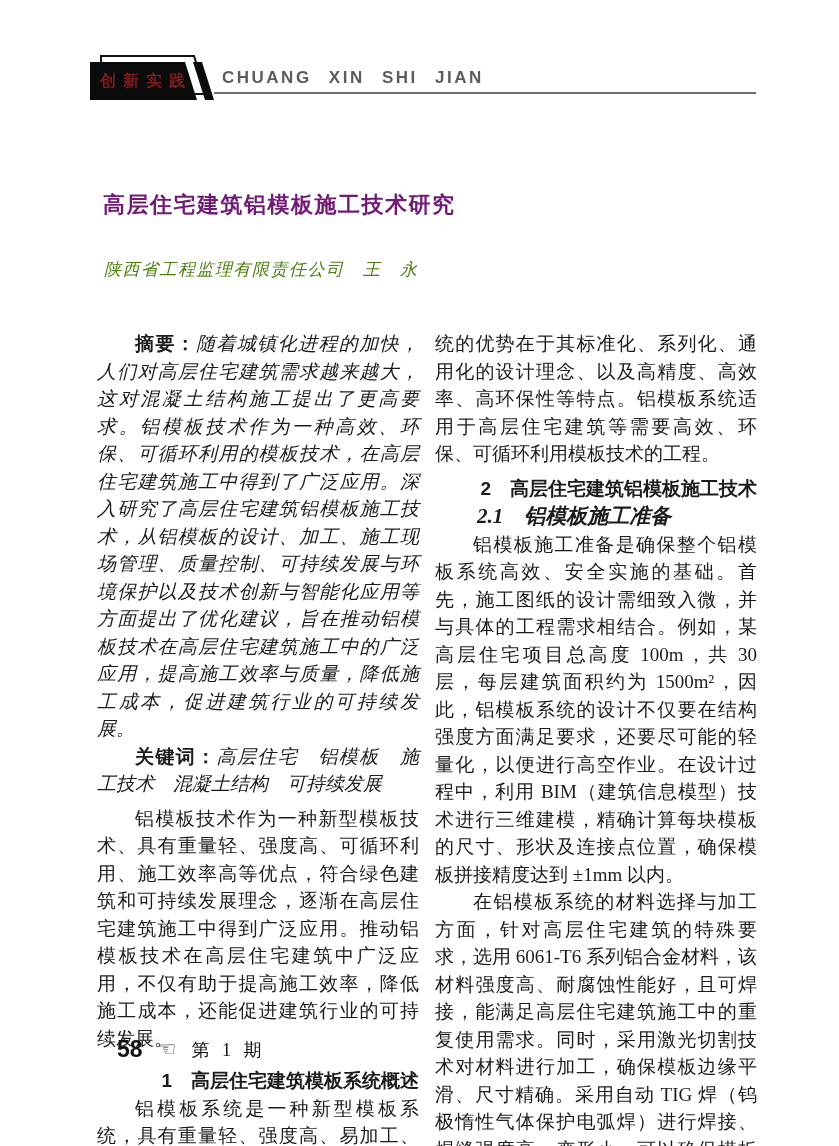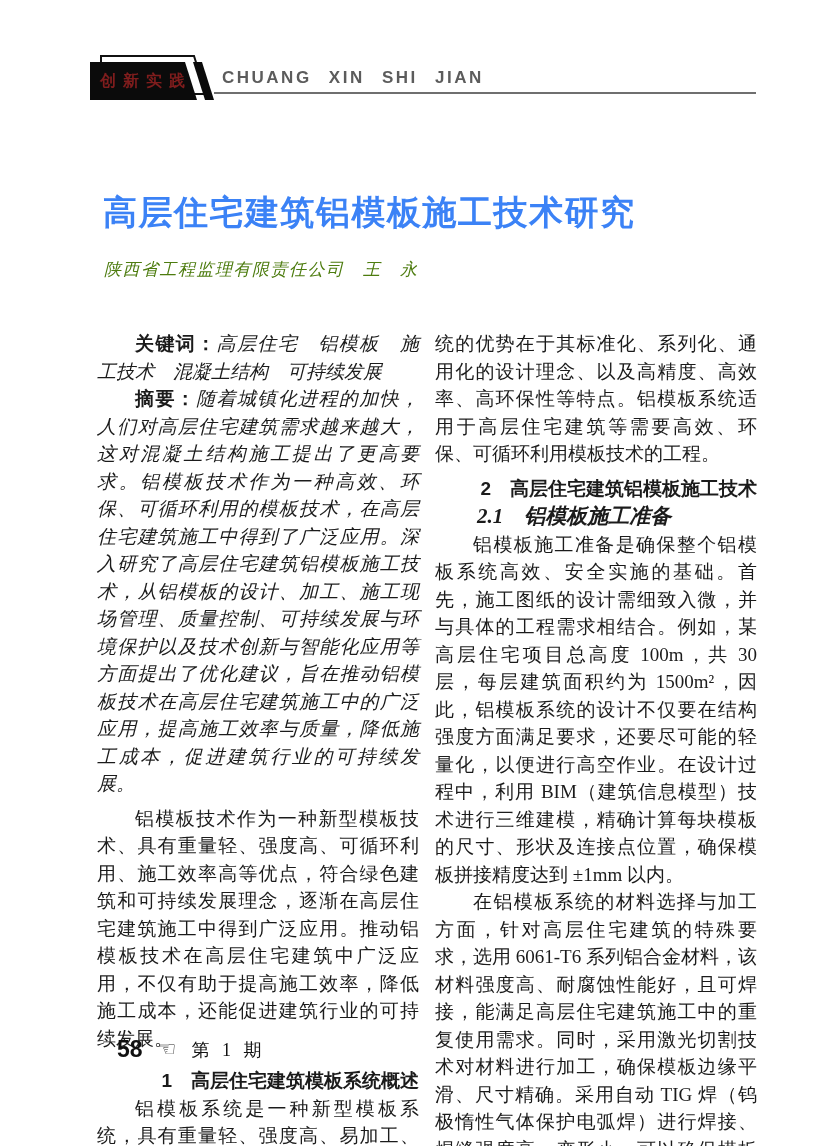--- a/index.html
+++ b/index.html
@@ -29,22 +29,22 @@
     color:#5c5c5c;white-space:nowrap;
   }
   .masthead-rule{
     position:absolute;left:126px;top:40px;width:542px;height:2px;
     background:#6f6f6f;
   }
   
   .title{
     position:absolute;left:103px;top:190px;width:660px;
     font-family:"Liberation Serif",serif;
-    font-weight:bold;font-size:34px;letter-spacing:1.5px;
-    color:#3b82f6;white-space:nowrap;
+    font-weight:bold;font-size:22px;letter-spacing:1.5px;
+    color:#701a75;white-space:nowrap;
   }
   .byline{
     position:absolute;left:104px;top:258px;
     font-style:italic;font-size:17px;letter-spacing:1.5px;
     color:#4d7c0f;
   }
   
   .columns{
     position:absolute;left:97px;top:330px;width:660px;
     display:flex;gap:16px;
@@ -95,22 +95,22 @@
     <span class="pinyin">CHUANG XIN SHI JIAN</span>
     <div class="masthead-rule"></div>
   </div>
 
   <div class="title">高层住宅建筑铝模板施工技术研究</div>
   <div class="byline">陕西省工程监理有限责任公司　王　永</div>
 
   <div class="columns">
 
     <div class="col">
+      <p class="kai ind"><span class="lbl">摘要：</span><span>随着城镇化进程的加快，人们对高层住宅建筑需求越来越大，这对混凝土结构施工提出了更高要求。铝模板技术作为一种高效、环保、可循环利用的模板技术，在高层住宅建筑施工中得到了广泛应用。深入研究了高层住宅建筑铝模板施工技术，从铝模板的设计、加工、施工现场管理、质量控制、可持续发展与环境保护以及技术创新与智能化应用等方面提出了优化建议，旨在推动铝模板技术在高层住宅建筑施工中的广泛应用，提高施工效率与质量，降低施工成本，促进建筑行业的可持续发展。</span></p>
       <p class="kai ind"><span class="lbl-hei">关键词：</span><span>高层住宅　铝模板　施工技术　混凝土结构　可持续发展</span></p>
-      <p class="kai ind"><span class="lbl">摘要：</span><span>随着城镇化进程的加快，人们对高层住宅建筑需求越来越大，这对混凝土结构施工提出了更高要求。铝模板技术作为一种高效、环保、可循环利用的模板技术，在高层住宅建筑施工中得到了广泛应用。深入研究了高层住宅建筑铝模板施工技术，从铝模板的设计、加工、施工现场管理、质量控制、可持续发展与环境保护以及技术创新与智能化应用等方面提出了优化建议，旨在推动铝模板技术在高层住宅建筑施工中的广泛应用，提高施工效率与质量，降低施工成本，促进建筑行业的可持续发展。</span></p>
       <p class="ind gap-top">铝模板技术作为一种新型模板技术、具有重量轻、强度高、可循环利用、施工效率高等优点，符合绿色建筑和可持续发展理念，逐渐在高层住宅建筑施工中得到广泛应用。推动铝模板技术在高层住宅建筑中广泛应用，不仅有助于提高施工效率，降低施工成本，还能促进建筑行业的可持续发展。</p>
       <h2 class="sec">1　高层住宅建筑模板系统概述</h2>
       <p class="ind">铝模板系统是一种新型模板系统，具有重量轻、强度高、易加工、易回收等优点。铝模板系统主要由面板、肋条、支撑系统等组成，可以根据施工需求进行个性化定制。铝模板系</p>
     </div>
 
     <div class="col">
       <p>统的优势在于其标准化、系列化、通用化的设计理念、以及高精度、高效率、高环保性等特点。铝模板系统适用于高层住宅建筑等需要高效、环保、可循环利用模板技术的工程。</p>
       <h2 class="sec gap-top">2　高层住宅建筑铝模板施工技术</h2>
       <h3 class="subsec">2.1　铝模板施工准备</h3>
       <p class="ind">铝模板施工准备是确保整个铝模板系统高效、安全实施的基础。首先，施工图纸的设计需细致入微，并与具体的工程需求相结合。例如，某高层住宅项目总高度 100m，共 30 层，每层建筑面积约为 1500m²，因此，铝模板系统的设计不仅要在结构强度方面满足要求，还要尽可能的轻量化，以便进行高空作业。在设计过程中，利用 BIM（建筑信息模型）技术进行三维建模，精确计算每块模板的尺寸、形状及连接点位置，确保模板拼接精度达到 ±1mm 以内。</p>

